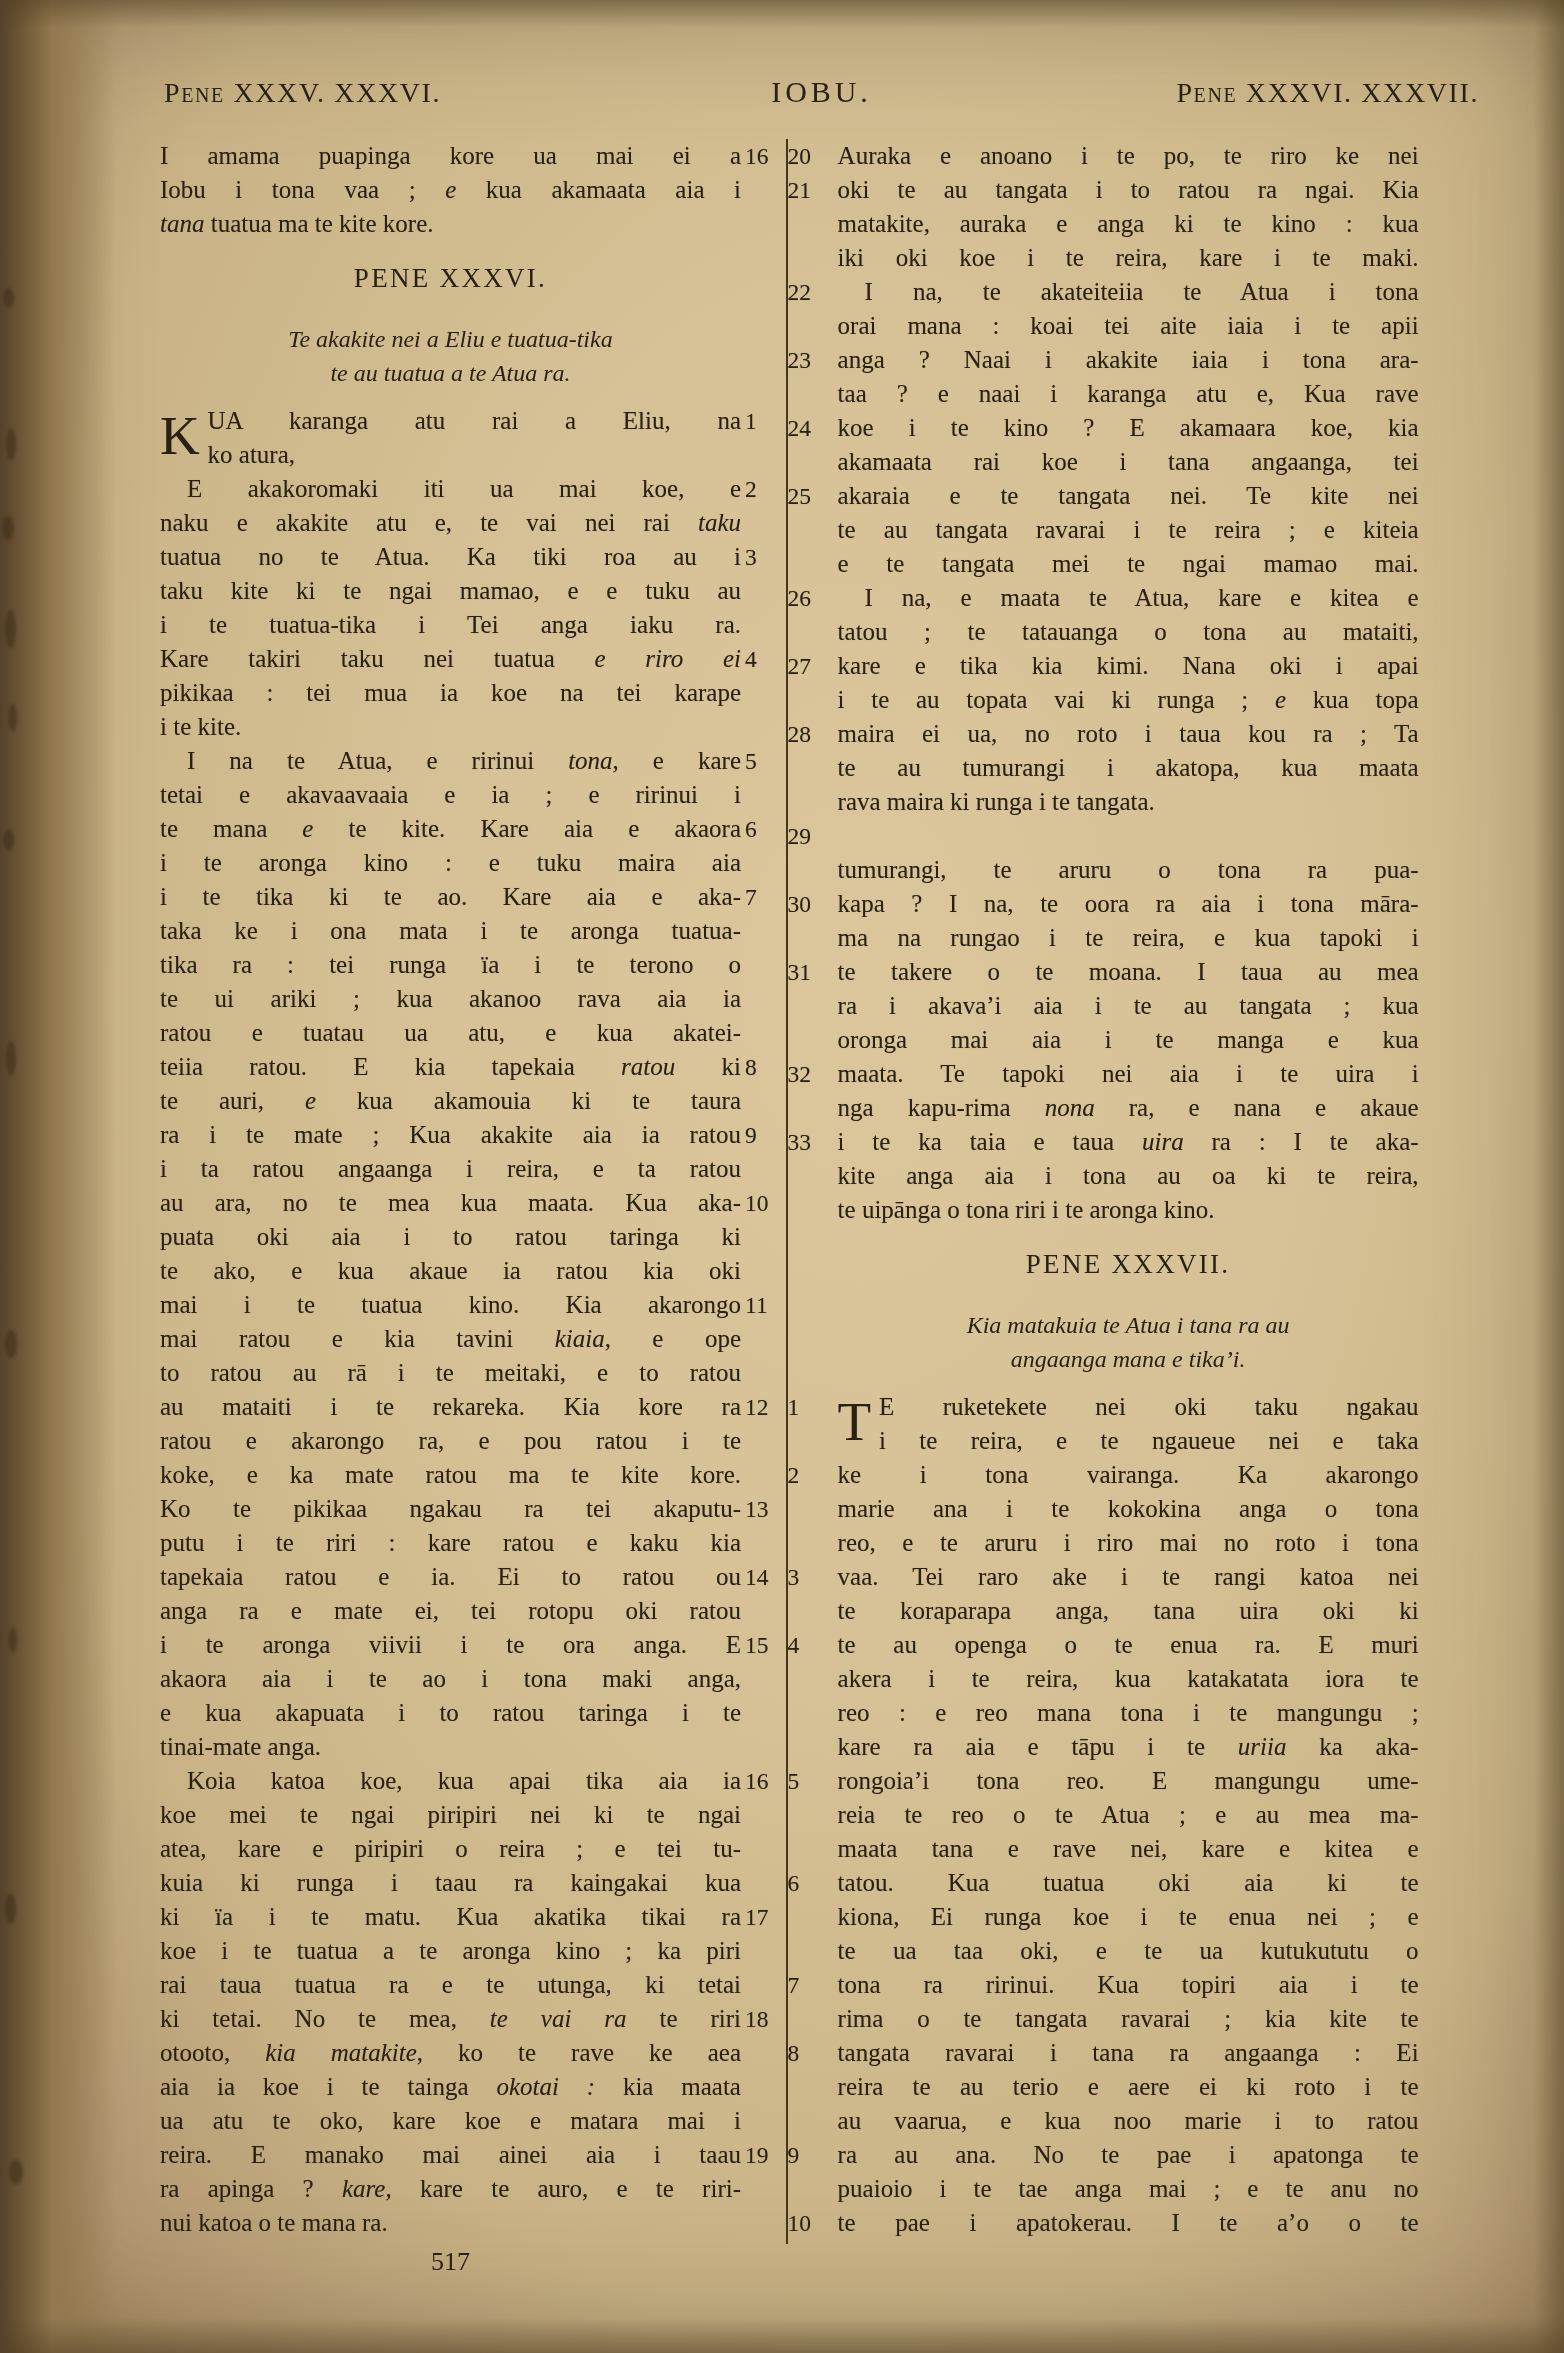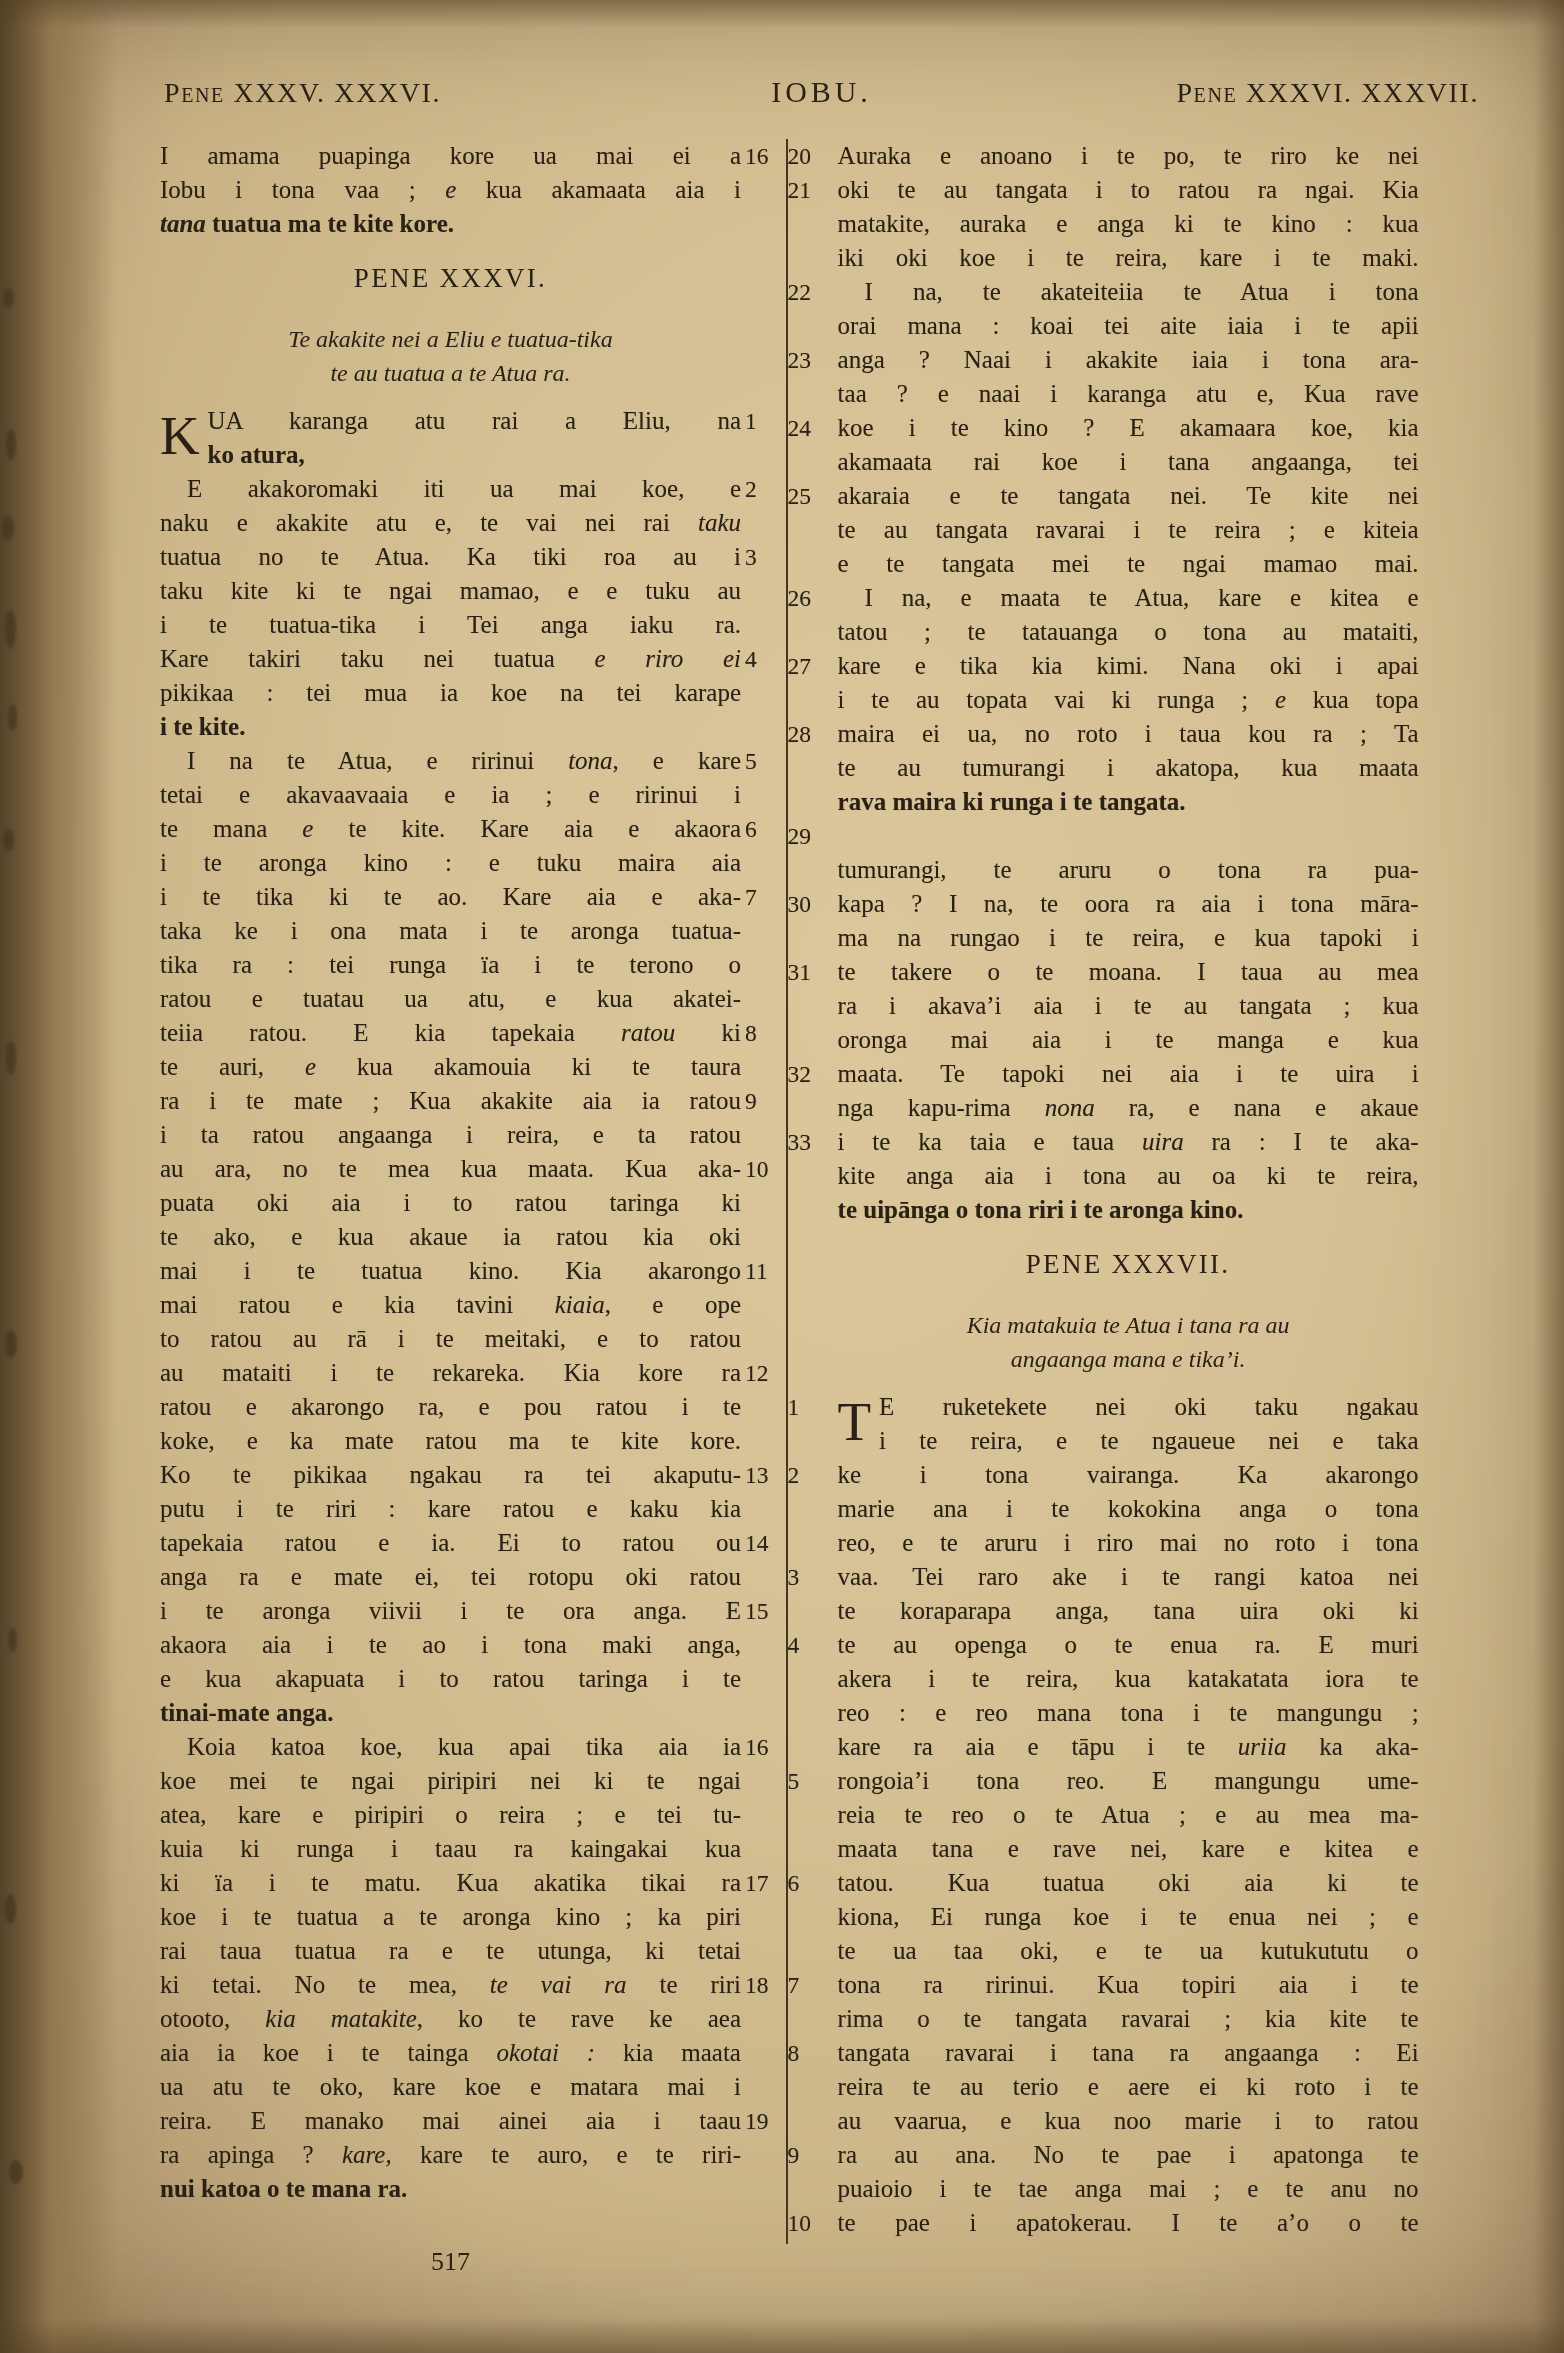--- a/index.html
+++ b/index.html
@@ -57,21 +57,21 @@
   .divider{width:1.6px;height:2105px;background:var(--rule);}
   .line{
     position:relative;
     height:34px;line-height:34px;
     font-size:25px;
     text-align:justify;
     text-align-last:justify;
     white-space:normal;
     text-shadow:0 0 0.8px rgba(42,33,20,.25);
   }
-  .line.nj{text-align:left;text-align-last:auto;font-weight:bold;}
+  .line.nj{text-align:left;text-align-last:auto;}
   .line.ind{text-indent:27px;}
   .it{font-style:italic;}
   .vnum{
     position:absolute;top:0;
     font-size:23.5px;line-height:34px;
     text-indent:0;
   }
   .vnum.gutter-right{right:-45px;width:41px;text-align:left;}
   .vnum.gutter-left{left:-50px;width:41px;text-align:right;}
   .heading{
@@ -151,20 +151,21 @@
           <div class="line"><span>Kare takiri taku nei tuatua </span><span class="it">e riro ei</span><span class="vnum gutter-right">4</span></div>
           <div class="line"><span>pikikaa : tei mua ia koe na tei karape</span></div>
           <div class="line nj"><span>i te kite.</span></div>
           <div class="line ind"><span>I na te Atua, e ririnui </span><span class="it">tona</span><span>, e kare</span><span class="vnum gutter-right">5</span></div>
           <div class="line"><span>tetai e akavaavaaia e ia ; e ririnui i</span></div>
           <div class="line"><span>te mana </span><span class="it">e</span><span> te kite. Kare aia e akaora</span><span class="vnum gutter-right">6</span></div>
           <div class="line"><span>i te aronga kino : e tuku maira aia</span></div>
           <div class="line"><span>i te tika ki te ao. Kare aia e aka-</span><span class="vnum gutter-right">7</span></div>
           <div class="line"><span>taka ke i ona mata i te aronga tuatua-</span></div>
           <div class="line"><span>tika ra : tei runga ïa i te terono o</span></div>
+          <div class="line"><span>te ui ariki ; kua akanoo rava aia ia</span></div>
           <div class="line"><span>ratou e tuatau ua atu, e kua akatei-</span></div>
           <div class="line"><span>teiia ratou. E kia tapekaia </span><span class="it">ratou</span><span> ki</span><span class="vnum gutter-right">8</span></div>
           <div class="line"><span>te auri, </span><span class="it">e</span><span> kua akamouia ki te taura</span></div>
           <div class="line"><span>ra i te mate ; Kua akakite aia ia ratou</span><span class="vnum gutter-right">9</span></div>
           <div class="line"><span>i ta ratou angaanga i reira, e ta ratou</span></div>
           <div class="line"><span>au ara, no te mea kua maata. Kua aka-</span><span class="vnum gutter-right">10</span></div>
           <div class="line"><span>puata oki aia i to ratou taringa ki</span></div>
           <div class="line"><span>te ako, e kua akaue ia ratou kia oki</span></div>
           <div class="line"><span>mai i te tuatua kino. Kia akarongo</span><span class="vnum gutter-right">11</span></div>
           <div class="line"><span>mai ratou e kia tavini </span><span class="it">kiaia</span><span>, e ope</span></div>

